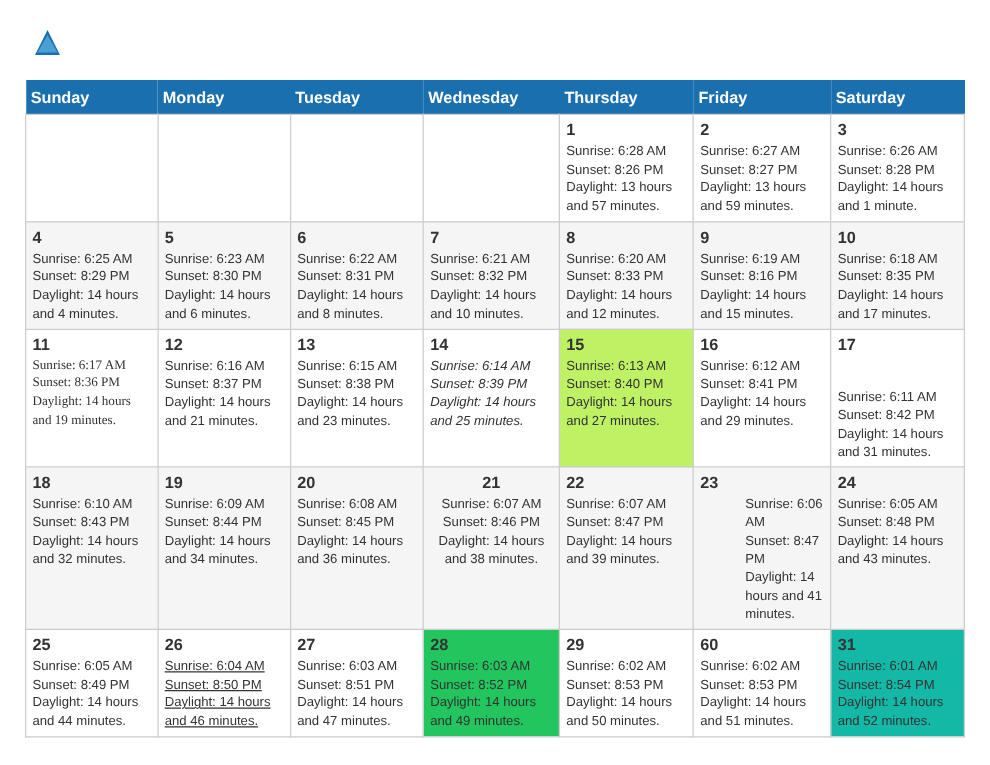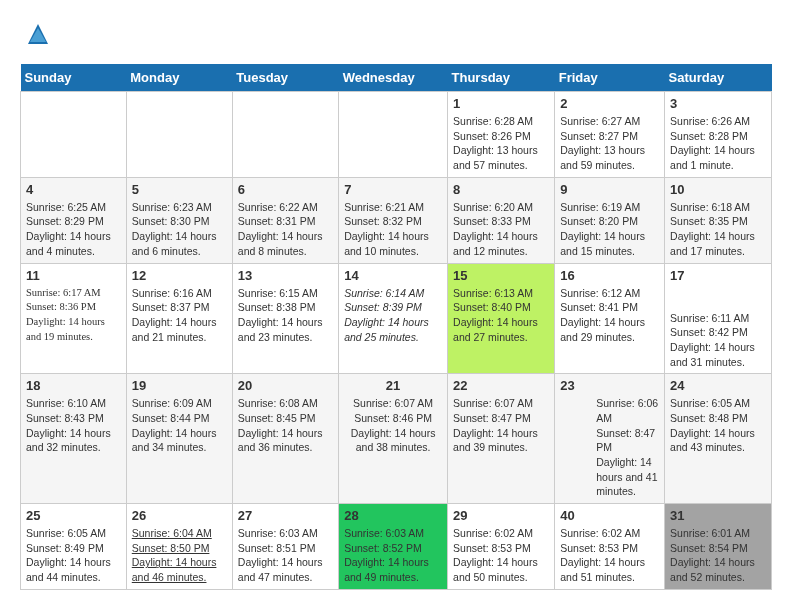--- a/index.html
+++ b/index.html
@@ -179,21 +179,21 @@
         </td>
         <td style="background: rgb(245, 245, 245);">
           <span class="day-number">8</span>
           <div class="day-info" style="white-space: pre-line;">Sunrise: 6:20 AM
 Sunset: 8:33 PM
 Daylight: 14 hours and 12 minutes.</div>
         </td>
         <td style="background: rgb(245, 245, 245);">
           <span class="day-number">9</span>
           <div class="day-info" style="white-space: pre-line;">Sunrise: 6:19 AM
-Sunset: 8:20 PM
+Sunset: 8:16 PM
 Daylight: 14 hours and 15 minutes.</div>
         </td>
         <td style="background: rgb(245, 245, 245);">
           <span class="day-number">10</span>
           <div class="day-info" style="white-space: pre-line;">Sunrise: 6:18 AM
 Sunset: 8:35 PM
 Daylight: 14 hours and 17 minutes.</div>
         </td>
       </tr>
       <tr>
@@ -309,26 +309,26 @@
 Sunset: 8:52 PM
 Daylight: 14 hours and 49 minutes.</div>
         </td>
         <td style="background: rgb(255, 255, 255);">
           <span class="day-number">29</span>
           <div class="day-info" style="white-space: pre-line;">Sunrise: 6:02 AM
 Sunset: 8:53 PM
 Daylight: 14 hours and 50 minutes.</div>
         </td>
         <td style="background: rgb(255, 255, 255);">
-          <span class="day-number">40</span>
+          <span class="day-number">60</span>
           <div class="day-info" style="white-space: pre-line;">Sunrise: 6:02 AM
 Sunset: 8:53 PM
 Daylight: 14 hours and 51 minutes.</div>
         </td>
-        <td style="background: #a3a3a3;">
+        <td style="background: #14b8a6;">
           <span class="day-number">31</span>
           <div class="day-info" style="white-space: pre-line;">Sunrise: 6:01 AM
 Sunset: 8:54 PM
 Daylight: 14 hours and 52 minutes.</div>
         </td>
       </tr>
     </tbody>
 </table>
 
 </body></html>

